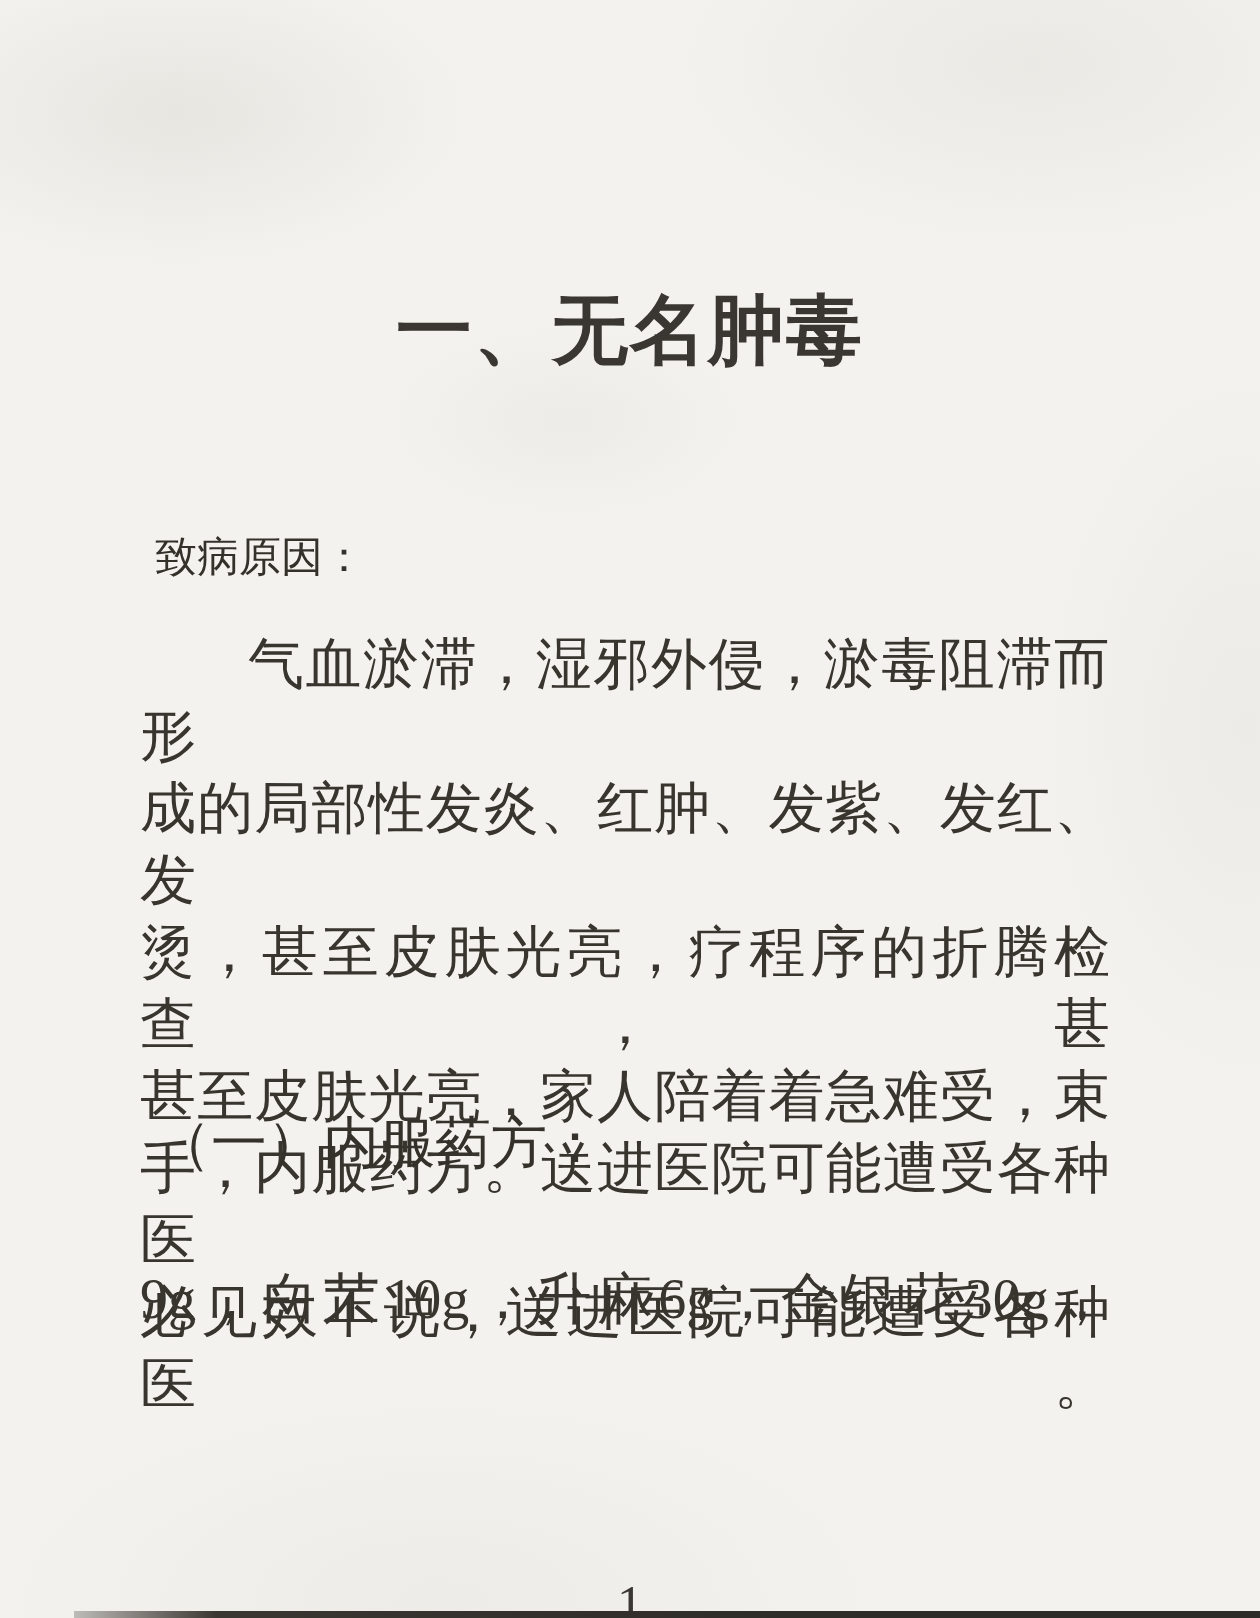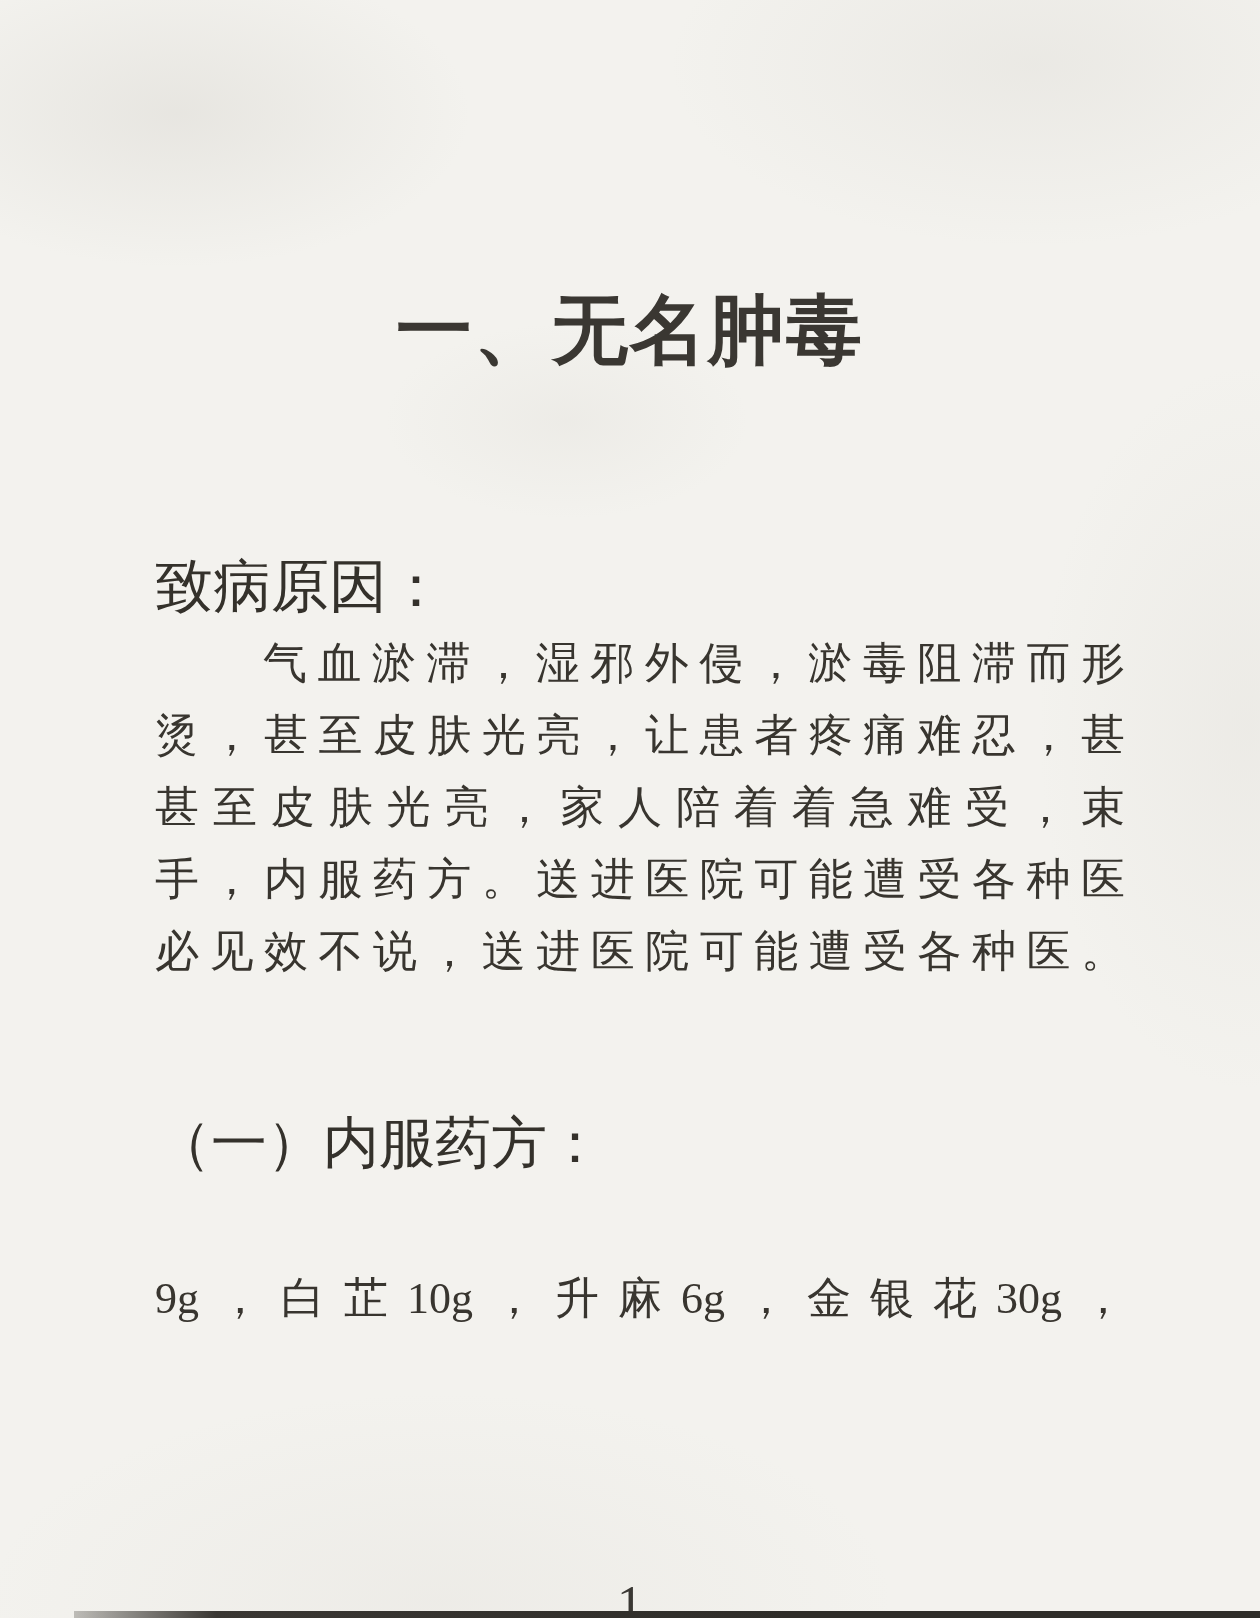--- a/index.html
+++ b/index.html
@@ -29,27 +29,27 @@
     line-height: 1.15;
     letter-spacing: 2px;
     color: #3a3732;
   }
   .heading {
     position: absolute;
     left: 155px;
     line-height: 1.2;
     color: #34312b;
   }
-  .cause-heading { top: 552px; font-size: 58px; }
+  .cause-heading { top: 532px; font-size: 42px; }
   .rx-heading    { top: 1110px; font-size: 56px; }
   .para, .rx {
     position: absolute;
-    left: 155px;
+    left: 140px;
     width: 970px;
-    font-size: 44px;
+    font-size: 56px;
     line-height: 72px;
   }
   .para { top: 628px; }
   .rx   { top: 1263px; }
   .line {
     text-align: justify;
     text-align-last: justify;
   }
   .line.indent { text-indent: 108px; }
   .page-number {
@@ -71,21 +71,22 @@
 <body>
 
 <div class="page">
 
   <h1 class="title">一、无名肿毒</h1>
 
   <div class="heading cause-heading">致病原因：</div>
 
   <div class="para">
     <div class="line indent">气血淤滞，湿邪外侵，淤毒阻滞而形</div>
-    <div class="line">烫，甚至皮肤光亮，让患者疼痛难忍，甚</div>
+    <div class="line">成的局部性发炎、红肿、发紫、发红、发</div>
+    <div class="line">烫，甚至皮肤光亮，疗程序的折腾检查，甚</div>
     <div class="line">甚至皮肤光亮，家人陪着着急难受，束</div>
     <div class="line">手，内服药方。送进医院可能遭受各种医</div>
     <div class="line">必见效不说，送进医院可能遭受各种医。</div>
   </div>
 
   <div class="heading rx-heading">（一）内服药方：</div>
 
   <div class="rx">
     <div class="line">9g，白芷10g，升麻6g，金银花30g，</div>
 

